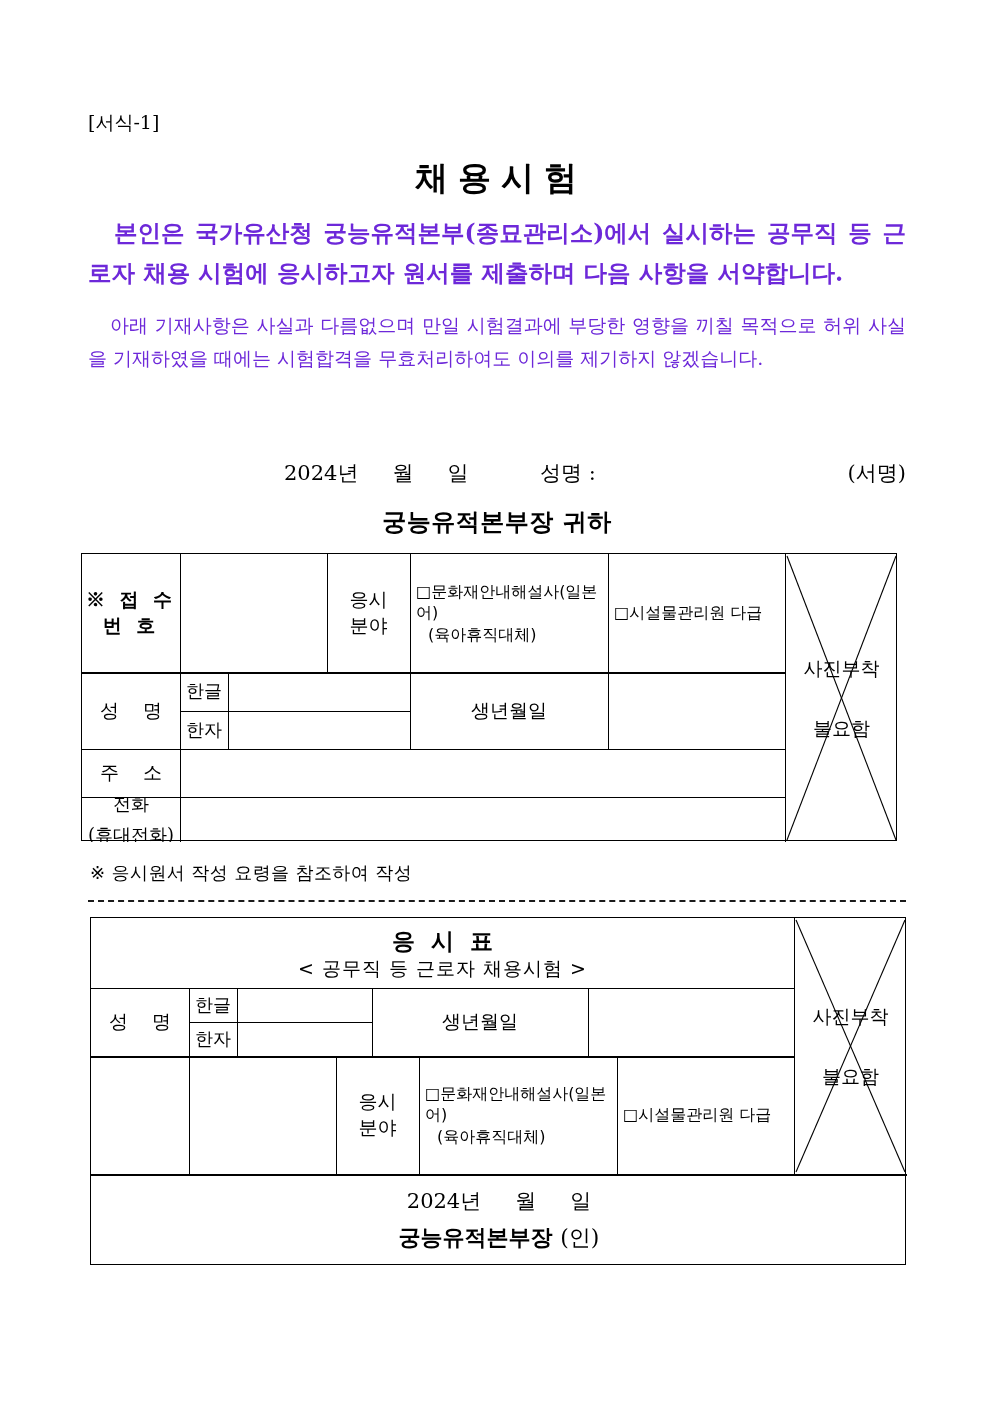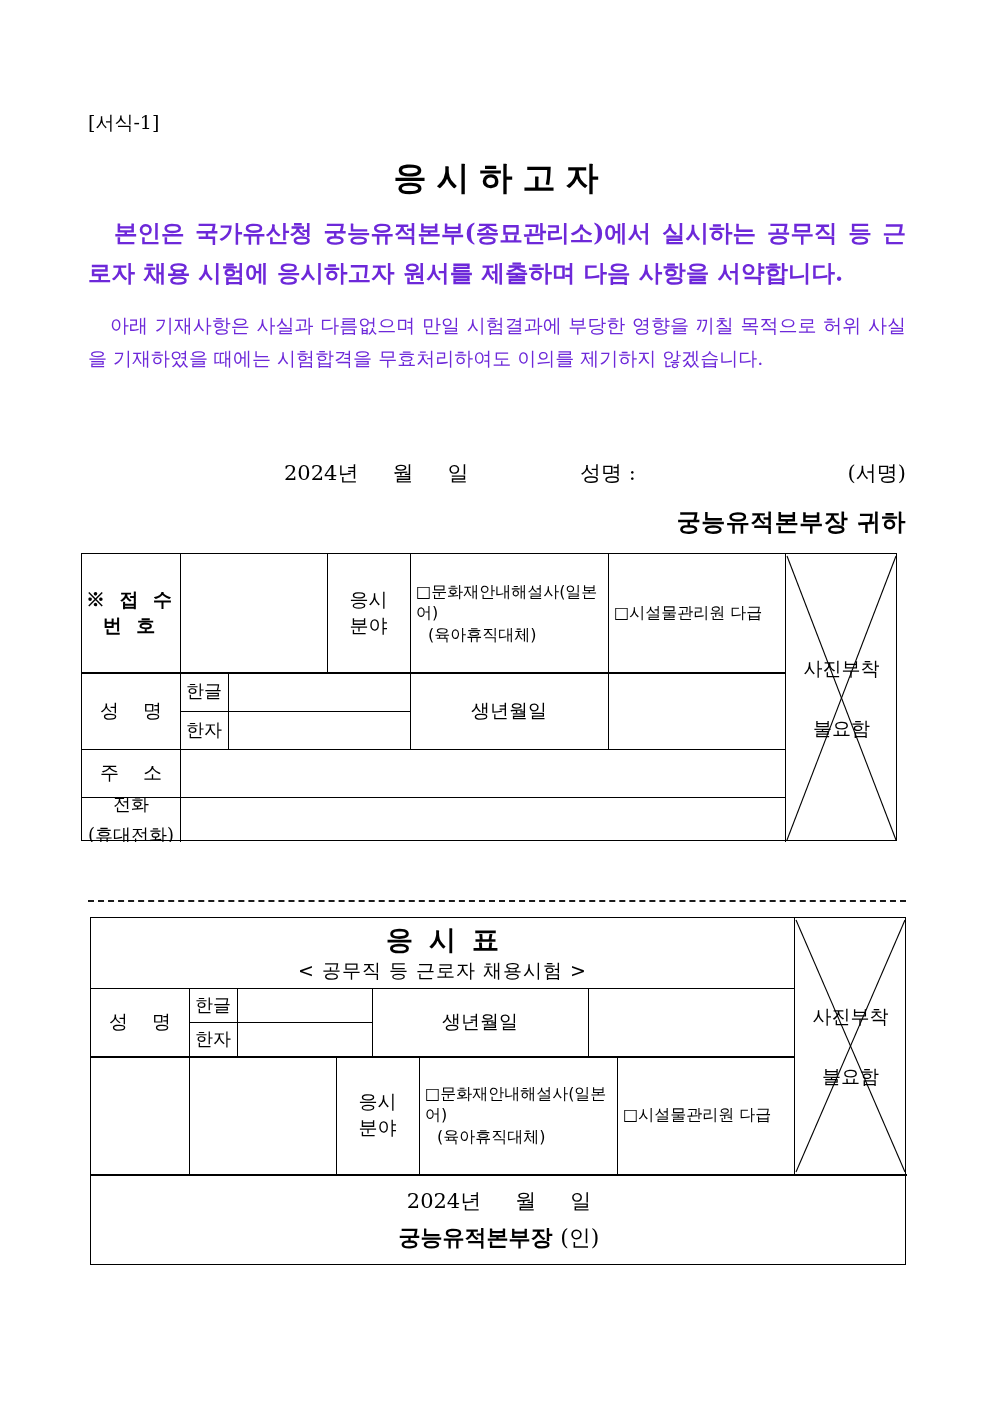--- a/index.html
+++ b/index.html
@@ -83,36 +83,36 @@
     font-size: 21px;
     height: 32px;
   }
   .sign-line .sl-date {
     position: absolute;
     left: 196px;
     top: 0;
   }
   .sign-line .sl-name {
     position: absolute;
-    left: 492px;
+    left: 452px;
     top: 0;
   }
   .sign-line .sl-sig {
     position: absolute;
     right: 0px;
     top: 0;
   }
   .sp-wide { display: inline-block; width: 34px; }
 
   .addressee {
     position: absolute;
     left: 88px;
     top: 506px;
     width: 818px;
-    text-align: right;
+    text-align: center;
     font-family: "DejaVu Serif", "Liberation Serif", serif;
     font-size: 24px;
     font-weight: bold;
     letter-spacing: 0.5px;
   }
 
   
   .frame {
     position: absolute;
     border: 1.6px solid #000;
@@ -191,21 +191,21 @@
     position: absolute;
     left: 88px;
     top: 900px;
     width: 818px;
     height: 0;
     border-top: 2px dashed #1a1a1a;
   }
 
   
   .ticket-title {
-    font-size: 27px;
+    font-size: 23px;
     font-weight: bold;
     font-family: "DejaVu Serif", "Liberation Serif", serif;
     letter-spacing: 16px;
     text-indent: 16px;
   }
   .ticket-sub {
     font-size: 19px;
     font-family: "DejaVu Serif", "Liberation Serif", serif;
     letter-spacing: 1px;
   }
@@ -219,21 +219,21 @@
     font-family: "DejaVu Serif", "Liberation Serif", serif;
   }
 </style>
 </head>
 <body>
 
 <div class="page">
 
   <div class="form-code">[서식-1]</div>
 
-  <div class="doc-title">응시하고자</div>
+  <div class="doc-title">채용시험</div>
 
   <div class="para para-pledge">본인은 국가유산청 궁능유적본부(종묘관리소)에서 실시하는 공무직 등 근로자 채용 시험에 응시하고자 원서를 제출하며 다음 사항을 서약합니다.</div>
 
   <div class="para para-oath">아래 기재사항은 사실과 다름없으며 만일 시험결과에 부당한 영향을 끼칠 목적으로 허위 사실을 기재하였을 때에는 시험합격을 무효처리하여도 이의를 제기하지 않겠습니다.</div>
 
   <div class="sign-line">
     <span class="sl-date">
       <span>2024년</span><span class="sp-wide"></span><span>월</span><span class="sp-wide"></span><span>일</span>
     </span>
     <span class="sl-name">성명 :</span>
@@ -328,20 +328,21 @@
     <div class="cell cell-two-line photo-cell" style="left:703px; top:0; width:113px; height:288px;">
       <svg class="photo-x" viewBox="0 0 113 288" preserveAspectRatio="none">
         <line x1="2" y1="2" x2="111" y2="286" stroke="#000" stroke-width="1.1" vector-effect="non-scaling-stroke"></line>
         <line x1="111" y1="2" x2="2" y2="286" stroke="#000" stroke-width="1.1" vector-effect="non-scaling-stroke"></line>
       </svg>
       <span>사진부착</span>
       <span>불요함</span>
     </div>
   </div>
 
+  <div class="note">※ 응시원서 작성 요령을 참조하여 작성</div>
   <div class="dashed-rule"></div>
 
   <div class="frame" style="left:90px; top:917px; width:816px; height:348px;">
 
     <div class="vline" style="left:98px; top:70px; height:68px;"></div>
     <div class="vline thick" style="left:98px; top:138px; height:118px;"></div>
 
     <div class="vline" style="left:146px; top:70px; height:68px;"></div>
 
     <div class="vline" style="left:281px; top:70px; height:68px;"></div>

